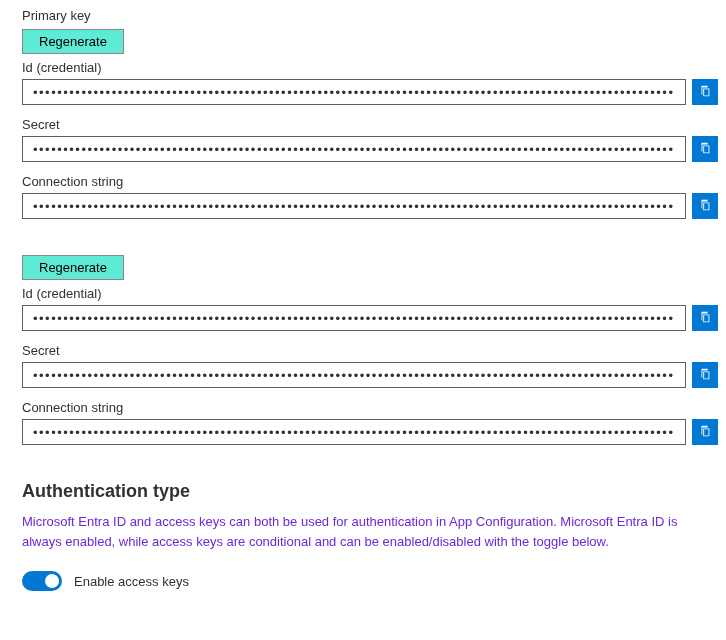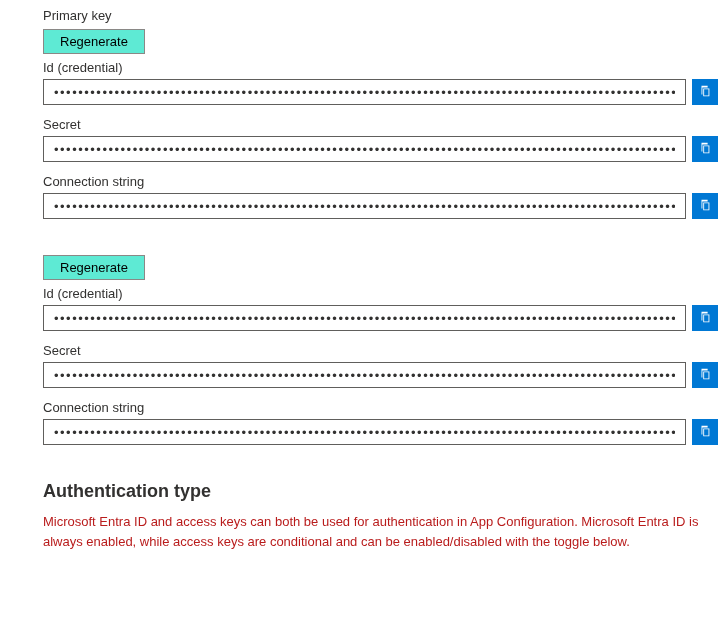--- a/index.html
+++ b/index.html
@@ -5,21 +5,21 @@
     * { box-sizing: border-box; }
     body {
       margin: 0;
       padding: 0;
       font-family: "Segoe UI", -apple-system, sans-serif;
       font-size: 13px;
       color: #323130;
       background: #fff;
       width: 726px;
     }
-    .page { padding: 8px 8px 20px 22px; margin-left: 21px; }
+    .page { padding: 8px 8px 20px 22px; }
     .key-section { margin-bottom: 36px; }
     .section-label { font-size: 13px; margin-bottom: 6px; }
     .regen-btn {
       background: #5eead4;
       border: 1px solid #8a8886;
       padding: 4px 16px;
       font-size: 13px;
       font-family: inherit;
       cursor: pointer;
       margin-bottom: 6px;
@@ -47,21 +47,21 @@
       display: flex;
       align-items: center;
       justify-content: center;
       cursor: pointer;
       flex-shrink: 0;
       padding: 0;
     }
     .copy-btn svg { width: 14px; height: 14px; fill: #fff; }
     .auth-section { margin-top: 24px; }
     .auth-heading { font-size: 18px; font-weight: 700; margin: 0 0 10px 0; }
-    .auth-desc { font-size: 13px; line-height: 1.5; margin: 0 0 20px 0; color: #b91c1c; }
+    .auth-desc { font-size: 13px; line-height: 1.5; margin: 0 0 20px 0; color: #6d28d9; }
     .toggle-row { display: flex; align-items: center; gap: 12px; }
     .toggle {
       position: relative;
       width: 40px;
       height: 20px;
       background: #0078d4;
       border-radius: 10px;
       cursor: pointer;
       flex-shrink: 0;
     }
@@ -170,15 +170,21 @@
               </svg>
           </span>
         </button>
       </div>
     </div>
   </div>
 
   <div class="auth-section">
     <h2 class="auth-heading">Authentication type</h2>
     <p class="auth-desc">Microsoft Entra ID and access keys can both be used for authentication in App Configuration. Microsoft Entra ID is always enabled, while access keys are conditional and can be enabled/disabled with the toggle below.</p>
+    <div class="toggle-row">
+      <div class="toggle">
+        <div class="toggle-knob"></div>
+      </div>
+      <span class="toggle-label">Enable access keys</span>
+    </div>
   </div>
 
 </div>
 
 </body></html>

